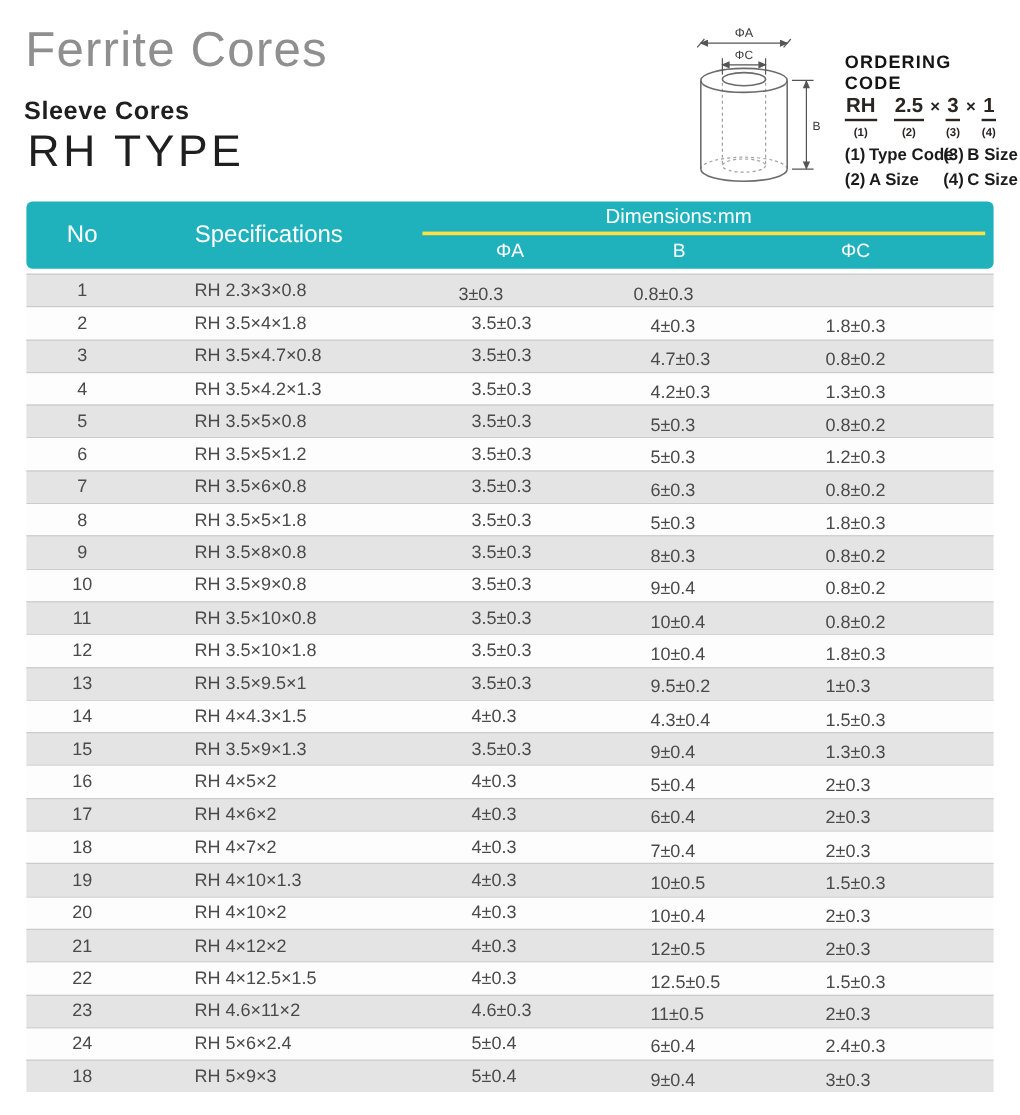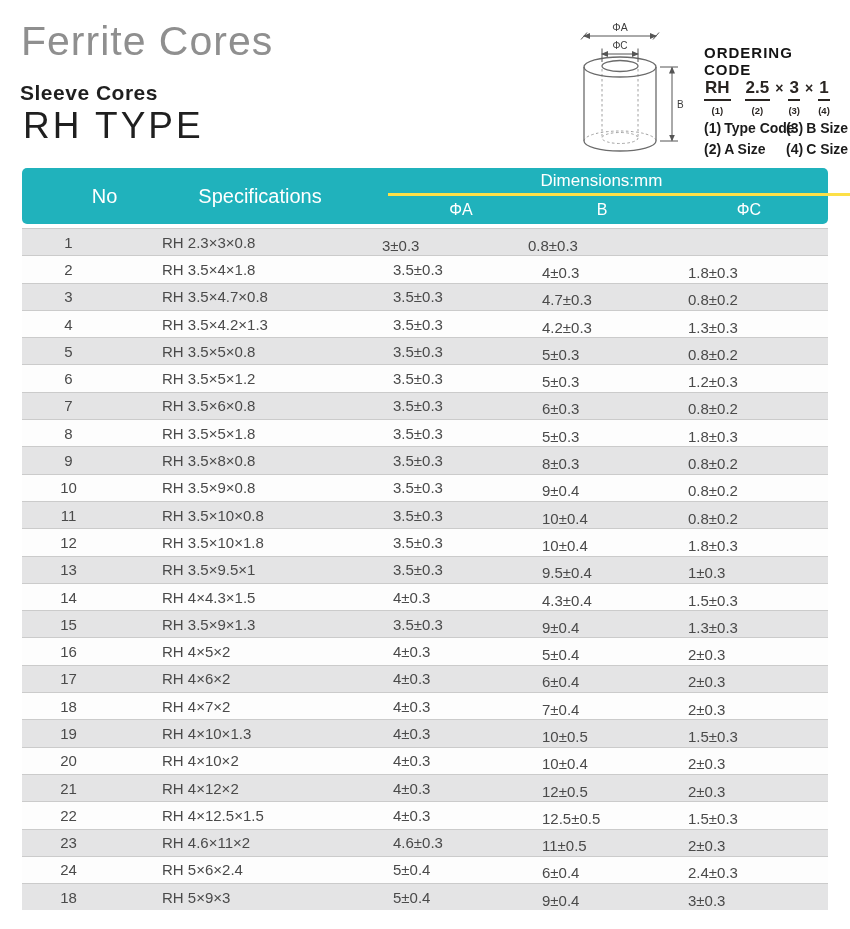--- a/index.html
+++ b/index.html
@@ -38,21 +38,21 @@
     border-bottom:2px solid #2a2522;padding:0 1px 2px;}
   .code-part .idx{font-size:9.5px;font-weight:700;color:#2a2522;margin-top:4px;}
   .code-part.gap-after{margin-right:14px;}
   .code-sep{font-size:14px;font-weight:700;line-height:19px;margin:1px 5px 0;color:#2a2522;}
   .legend{margin-top:4px;display:grid;grid-template-columns:82px auto;row-gap:5px;
     font-size:14px;font-weight:700;color:#1b1b1b;white-space:nowrap;}
   .legend .key{margin-right:3px;}
   
   .spec-table{position:absolute;left:22px;top:168px;width:806px;}
   .thead{height:56px;background:var(--accent);border-radius:5px;color:#fff;
-    display:grid;grid-template-columns:93px 230px 483px;padding-left:36px;}
+    display:grid;grid-template-columns:93px 230px 483px;}
   .th-flat{display:flex;align-items:center;justify-content:center;font-size:20px;}
   .th-spec span{transform:translateX(-6px);}
   .th-dims{display:flex;flex-direction:column;}
   .dims-title{height:28px;display:flex;align-items:center;justify-content:center;
     font-size:17px;border-bottom:3px solid #fde047;margin:0 7px;}
   .dims-title span{transform:translateX(-21px);}
   .dims-sub{flex:1;display:grid;grid-template-columns:160px 160px 156px;align-items:center;
     font-size:16px;}
   .dims-sub span{text-align:center;}
   .dims-sub .sub-b{transform:translateX(-19px);}
@@ -248,21 +248,21 @@
     <div class="cell c-no">12</div>
     <div class="cell c-spec">RH 3.5×10×1.8</div>
     <div class="cell c-a">3.5±0.3</div>
     <div class="cell c-b">10±0.4</div>
     <div class="cell c-c">1.8±0.3</div>
   </div>
       <div class="row odd">
     <div class="cell c-no">13</div>
     <div class="cell c-spec">RH 3.5×9.5×1</div>
     <div class="cell c-a">3.5±0.3</div>
-    <div class="cell c-b">9.5±0.4</div>
+    <div class="cell c-b">9.5±0.2</div>
     <div class="cell c-c">1±0.3</div>
   </div>
       <div class="row">
     <div class="cell c-no">14</div>
     <div class="cell c-spec">RH 4×4.3×1.5</div>
     <div class="cell c-a">4±0.3</div>
     <div class="cell c-b">4.3±0.4</div>
     <div class="cell c-c">1.5±0.3</div>
   </div>
       <div class="row odd">

